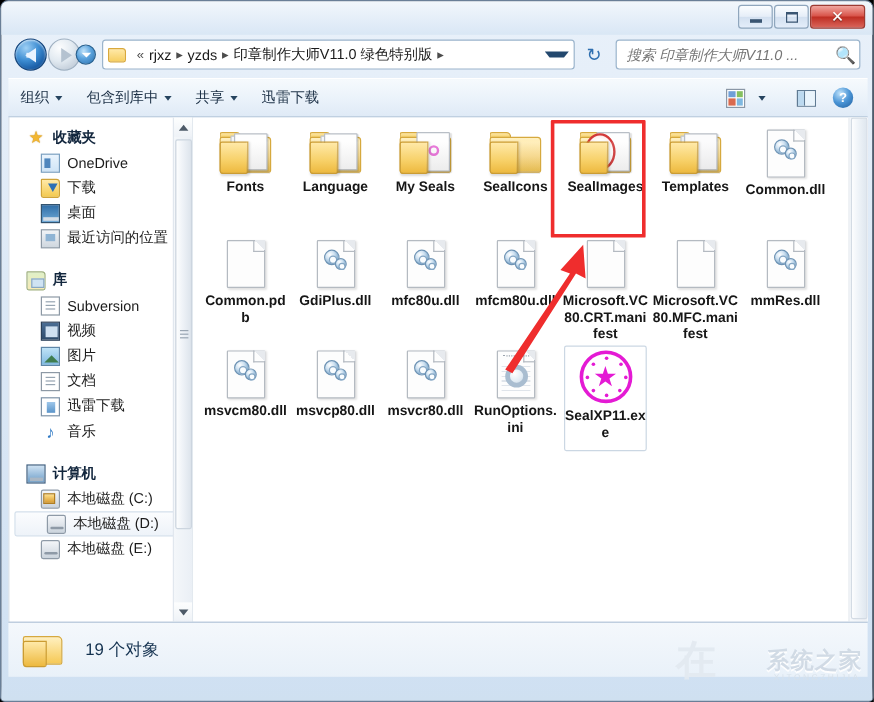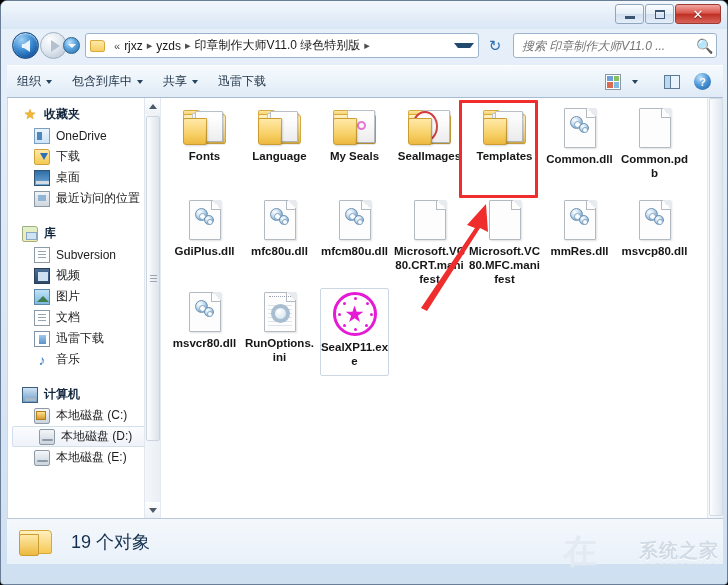--- a/index.html
+++ b/index.html
@@ -334,21 +334,21 @@
     position:absolute; left:6px; top:517px; width:716px; height:46px;
     background: linear-gradient(180deg,#f4f8fc 0%, #e9f1f9 100%);
     border-top:1px solid #b9c9da;
     display:flex; align-items:center; padding-left:12px;
   }
   #status-folder { width:34px; height:28px; position:relative; flex:none; margin-right:18px; }
   #status-folder .bk { position:absolute; left:0; top:2px; width:33px; height:24px;
     background:linear-gradient(180deg,#fff0c0,#f6c955); border:1px solid #d6a93e; border-radius:2px 4px 2px 2px; }
   #status-folder .fr { position:absolute; left:0; bottom:0; width:20px; height:22px;
     background:linear-gradient(180deg,#ffe9a8,#edb93f); border:1px solid #cb9c32; border-radius:2px 0 2px 3px; }
-  #status-text { font-size:18px; color:#13314f; }
+  #status-text { font-size:14px; color:#13314f; }
 
   
   #watermark {
     position:absolute; right:4px; bottom:2px; width:168px; height:58px;
     pointer-events:none; opacity:.92;
   }
   #wm-text { position:absolute; right:4px; top:14px;
     font-size:19px; font-weight:bold; color:#cfd9e4;
     text-shadow:0 1px 0 #fff; letter-spacing:1px; }
   #wm-sub { position:absolute; right:6px; top:38px;
@@ -576,20 +576,29 @@
               <span class="back"></span>
             <span class="sheet" style="left:14px;top:2px;width:28px;height:33px;">
               <span style="position:absolute;left:9px;top:10px;width:9px;height:9px;border:2px solid #e86fd8;border-radius:50%;"></span>
             </span>
             <span class="front"></span>
               <span class="shade"></span>
           </div>
           <div class="cell-label">My Seals</div>
         </div>
 
+        <div class="cell">
+          <div class="fld">
+            <span class="tab"></span>
+              <span class="back"></span>
+            <span class="front"></span>
+              <span class="shade"></span>
+          </div>
+          <div class="cell-label">SealIcons</div>
+        </div>
 
         <div class="cell">
           <div class="fld">
             <span class="tab"></span>
               <span class="back"></span>
             <span class="sheet" style="left:14px;top:2px;width:28px;height:33px;"></span>
             <span style="position:absolute;left:4px;top:3px;width:26px;height:31px;border:2px solid #d23a3a;border-radius:50%;background:radial-gradient(circle,#fff 55%,#ffd9d9 100%);"></span>
             <span style="position:absolute;left:13px;top:13px;width:9px;height:9px;color:#d23a3a;font-size:10px;line-height:9px;text-align:center;">✦</span>
             <span class="front"></span>
               <span class="shade"></span>
@@ -678,20 +687,30 @@
           <div class="doc">
             <span class="corner"></span>
             <span class="gear">
                 <span class="g1"></span>
                 <span class="g2"></span>
               </span>
           </div>
           <div class="cell-label">mmRes.dll</div>
         </div>
 
+        <div class="cell">
+          <div class="doc">
+            <span class="corner"></span>
+            <span class="gear">
+                <span class="g1"></span>
+                <span class="g2"></span>
+              </span>
+          </div>
+          <div class="cell-label">msvcm80.dll</div>
+        </div>
 
         <div class="cell">
           <div class="doc">
             <span class="corner"></span>
             <span class="gear">
                 <span class="g1"></span>
                 <span class="g2"></span>
               </span>
           </div>
           <div class="cell-label">msvcp80.dll</div>

